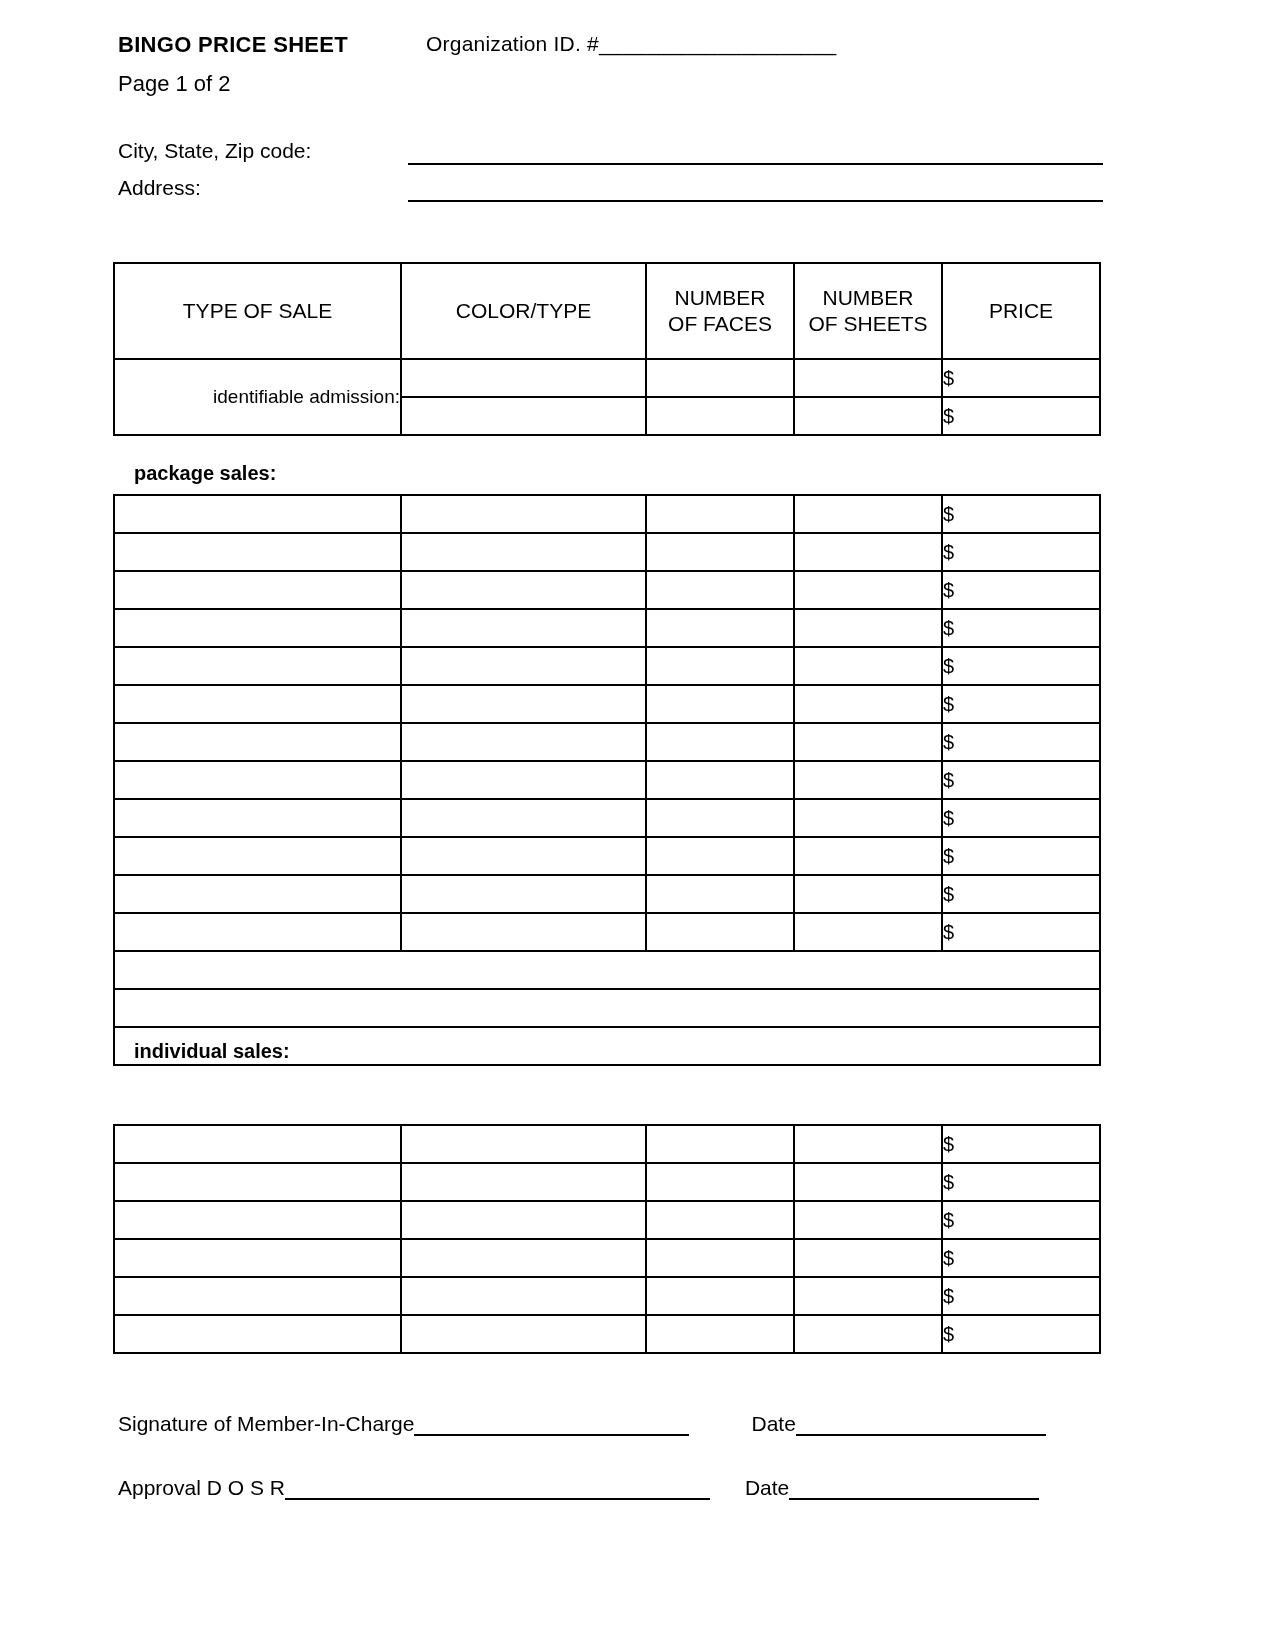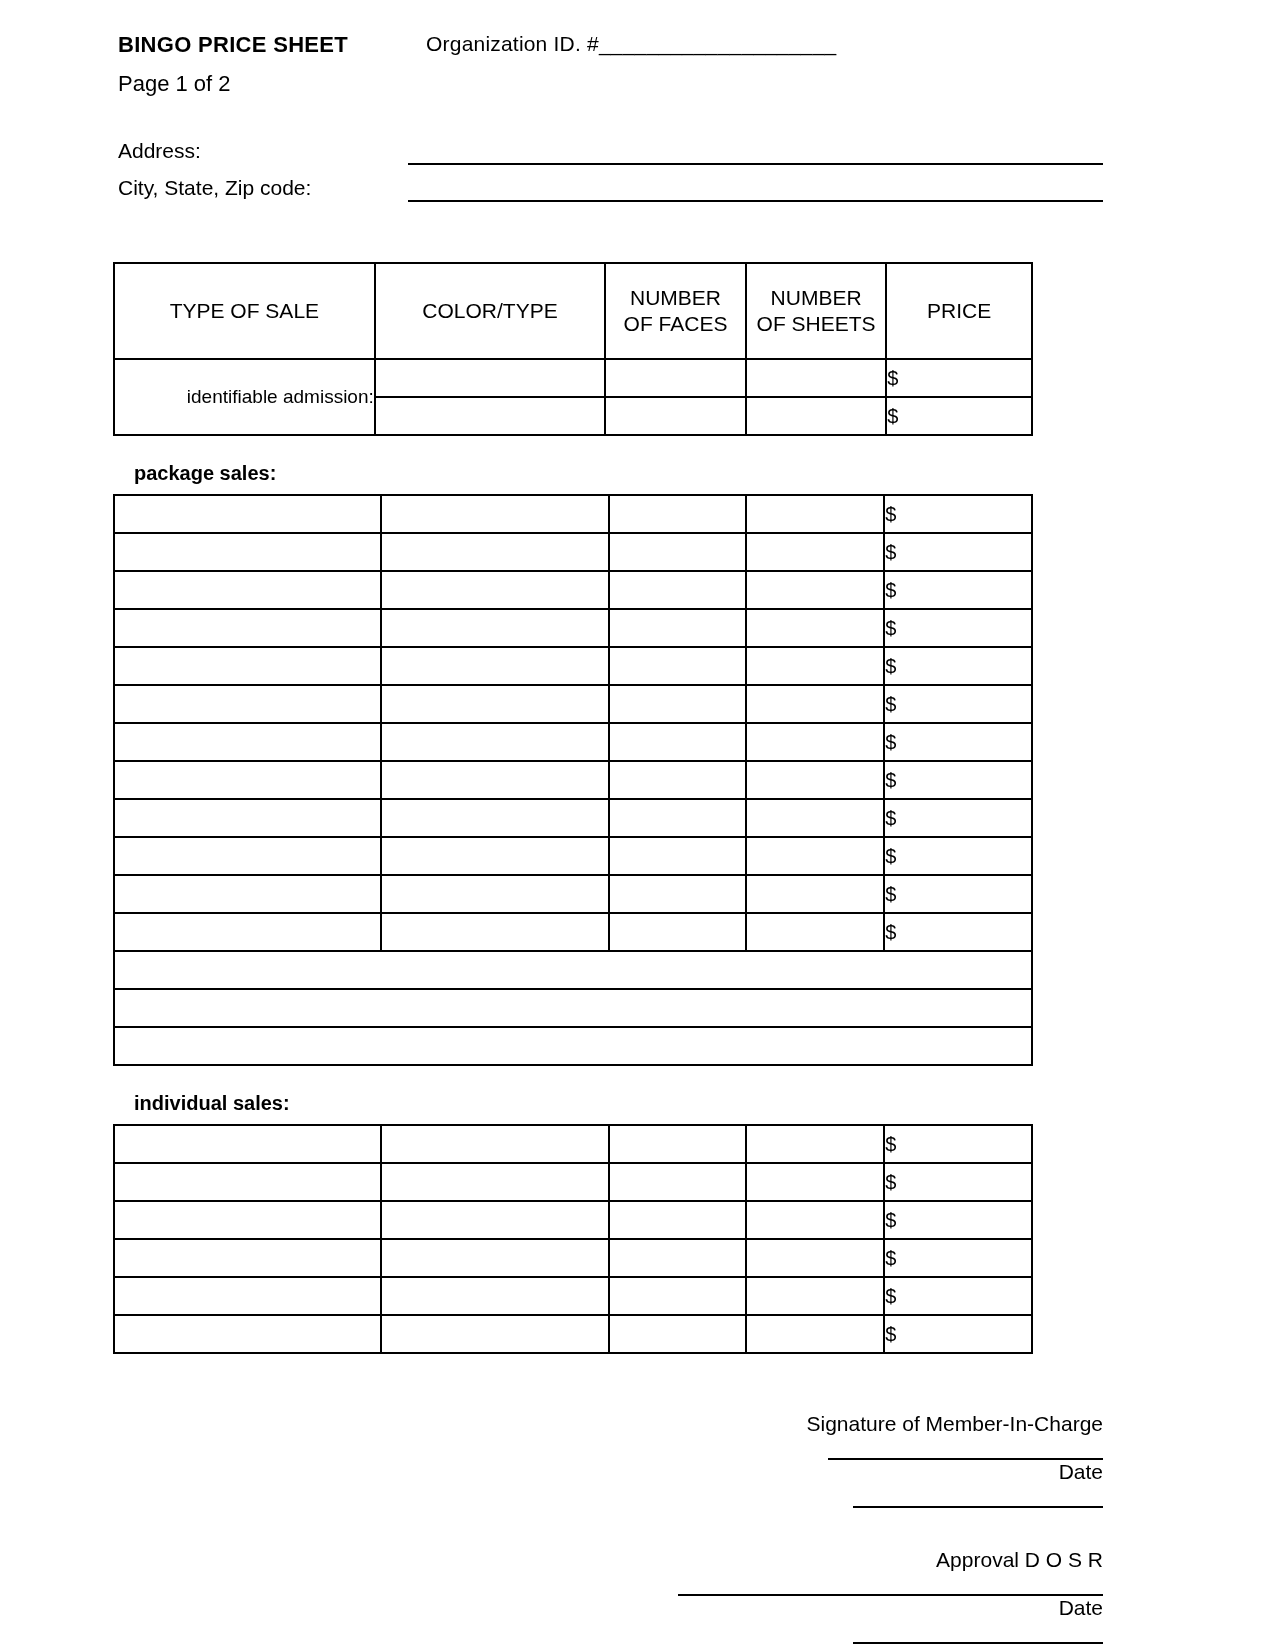--- a/index.html
+++ b/index.html
@@ -10,21 +10,21 @@
   body {
     width: 1275px;
     height: 1650px;
     font-family: "Liberation Sans", sans-serif;
     color: #000000;
     position: relative;
     overflow: hidden;
   }
   .page {
     position: relative;
-    width: 1033px;
+    width: 1275px;
     height: 1650px;
     box-sizing: border-box;
     padding: 9px;
   }
 
   
   .header-row {
     position: absolute;
     left: 118px;
     top: 32px;
@@ -125,35 +125,34 @@
   #table-individual{ left: 113px; top: 1124px; }
 
   .section-label {
     position: absolute;
     font-size: 20px;
     font-weight: bold;
     left: 116px;
     margin-left: 18px;
   }
   #label-package { top: 462px; }
-  #label-individual { top: 1092px; }
+  #label-individual { top: 1040px; }
 
   
   .sig-block {
     position: absolute;
     left: 118px;
     top: 1412px;
     width: 985px;
     font-size: 21px;
   }
   .sig-row {
     display: flex;
     align-items: flex-end;
     margin-bottom: 40px;
-    flex-direction: column;
   }
   .sig-label { white-space: nowrap; }
   .sig-line {
     border-bottom: 2px solid #000;
     height: 22px;
     flex: none;
   }
   .sig-line.s1 { width: 275px; }
   .sig-line.s2 { width: 250px; }
   .sig-line.s3 { width: 425px; }
@@ -167,25 +166,25 @@
 <div class="page">
 
   <div class="header-row">
     <div class="doc-title">BINGO PRICE SHEET</div>
     <div class="org-id">Organization ID. #____________________</div>
   </div>
   <div class="page-of">Page 1 of 2</div>
 
   <div class="fields">
     <div class="field-row">
-      <div class="field-label">Address:</div>
+      <div class="field-label">City, State, Zip code:</div>
       <div class="field-line"></div>
     </div>
     <div class="field-row">
-      <div class="field-label">City, State, Zip code:</div>
+      <div class="field-label">Address:</div>
       <div class="field-line"></div>
     </div>
   </div>
 
   <table class="grid" id="table-admission">
     <colgroup>
       <col class="c1">
         <col class="c2">
         <col class="c3">
         <col class="c4">

